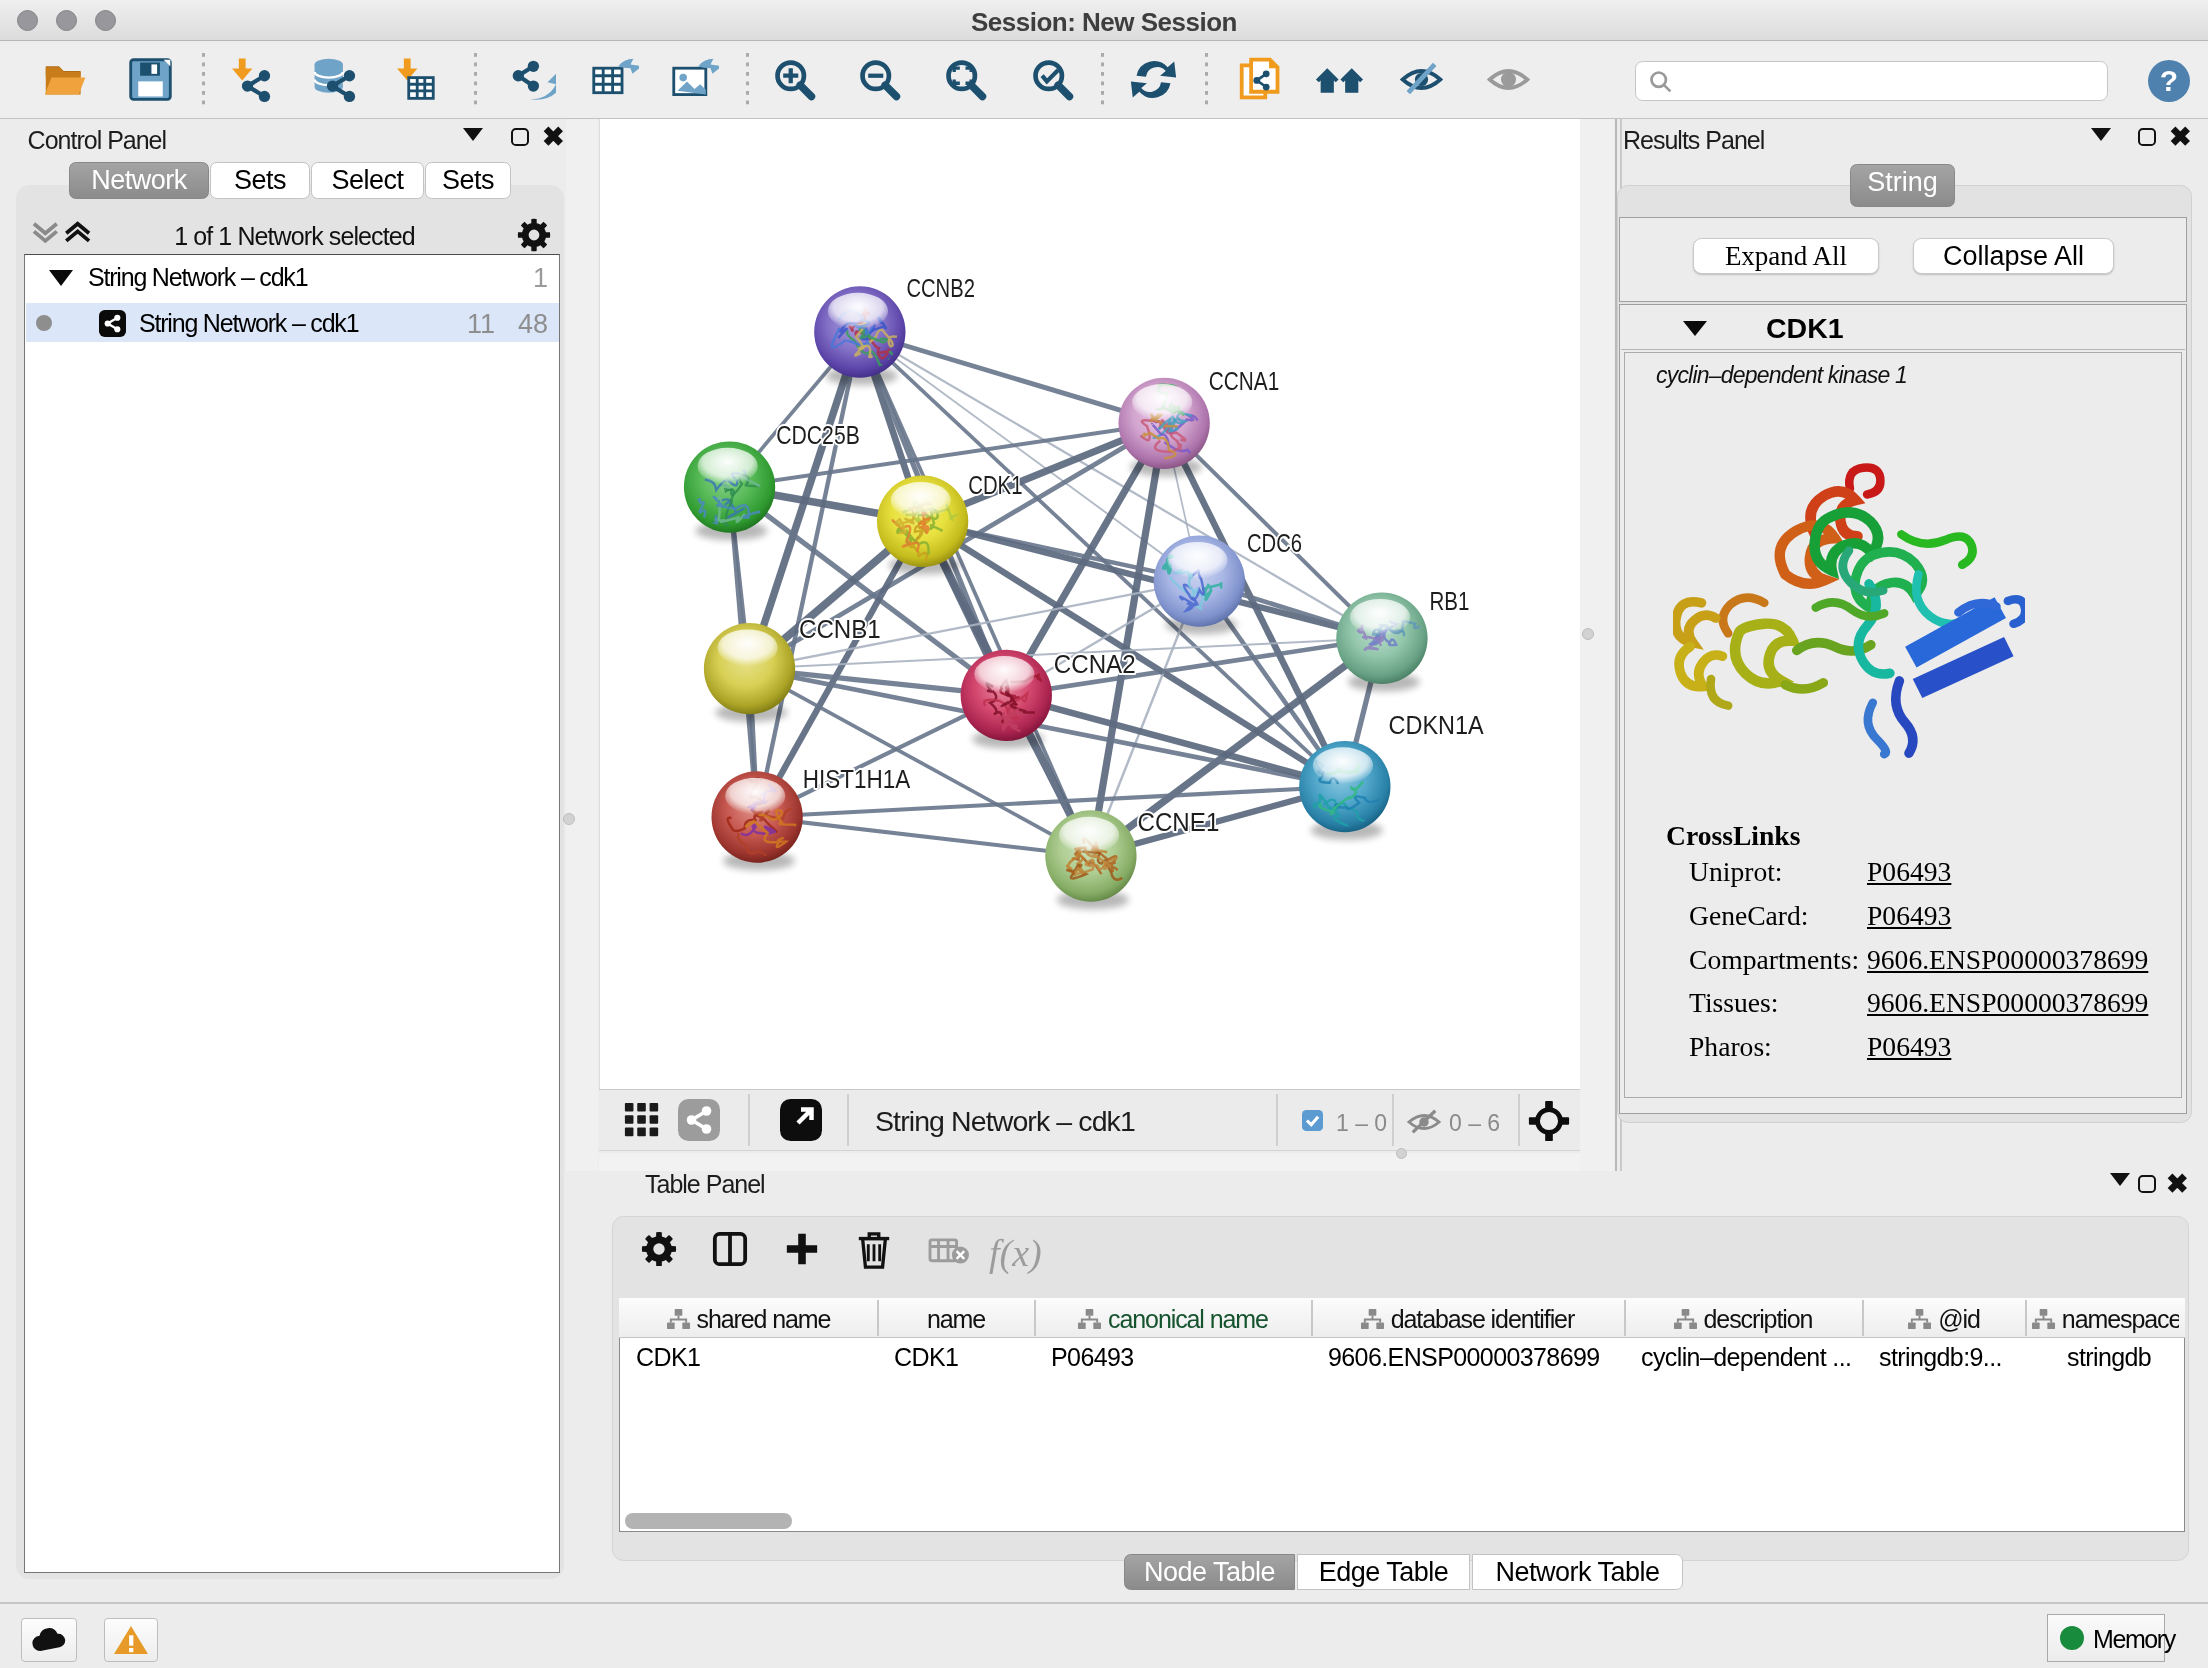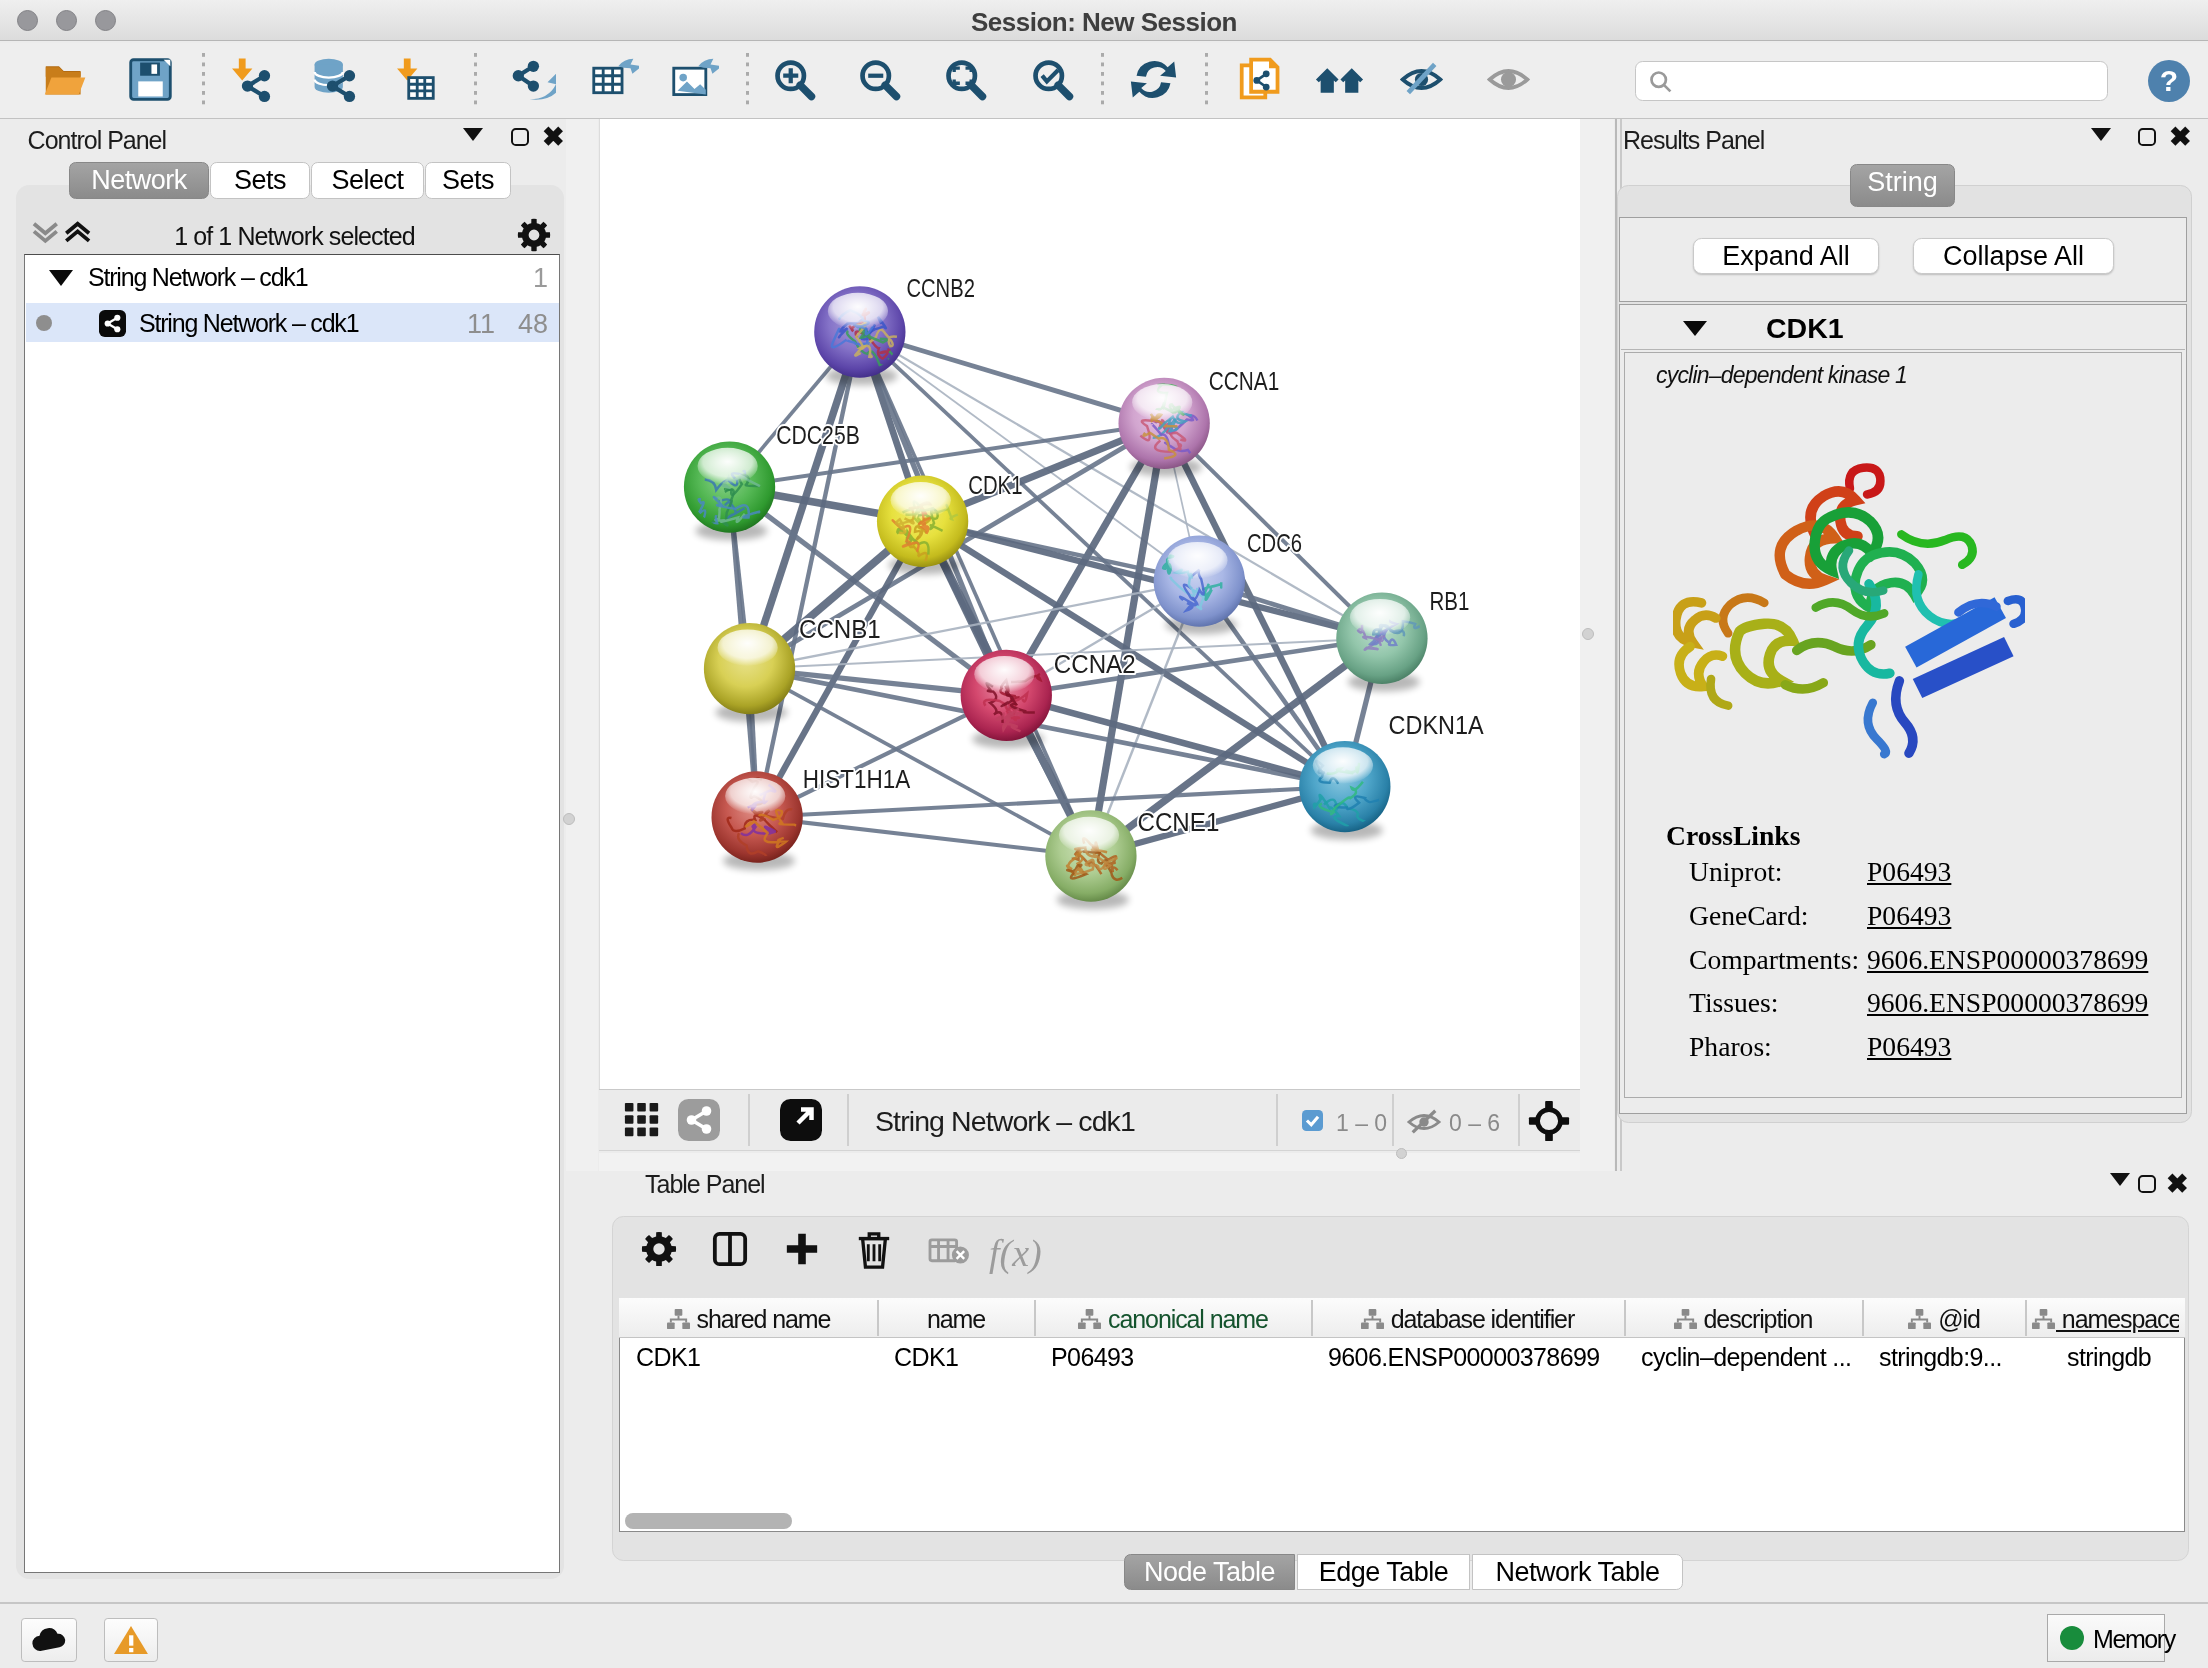--- a/index.html
+++ b/index.html
@@ -584,21 +584,21 @@
 
 <div class="abs panhdr" style="left:1623px;top:126px;">Results Panel</div>
 <div class="winbtn tri" style="left:2091px;"></div>
 <div class="winbtn sq" style="left:2138px;"></div>
 <div class="winbtn xx" style="left:2169px;">✖</div>
 
 <div class="abs" style="left:1617px;top:185px;width:575px;height:938px;background:#e2e2e2;border:1px solid #d0d0d0;border-radius:11.4px;"></div>
 <div class="abs" style="left:1850px;top:164px;width:105px;height:43px;background:linear-gradient(#a4a4a4,#8b8b8b);border:1px solid #888;border-radius:6.7px;color:#fff;font-size:27px;text-align:center;line-height:34px;">String</div>
 
 <div class="abs" style="left:1619px;top:217px;width:568px;height:85px;background:#ececec;border:1.9px solid #9f9f9f;"></div>
-<div class="abs" style="left:1693px;top:238px;width:186px;height:36px;background:#fff;border:1px solid #c9c9c9;border-radius:8.6px;box-shadow:0 1px 1.9px rgba(0,0,0,0.2);font-size:27px;text-align:center;line-height:34px;">Expand All</div>
+<div class="abs" style="left:1693px;top:238px;width:186px;height:36px;background:#fff;border:1px solid #c9c9c9;border-radius:8.6px;box-shadow:0 1px 1.9px rgba(0,0,0,0.2);font-size:27px;text-align:center;line-height:34px;font-family:Liberation Serif, serif;">Expand All</div>
 <div class="abs" style="left:1913px;top:238px;width:201px;height:36px;background:#fff;border:1px solid #c9c9c9;border-radius:8.6px;box-shadow:0 1px 1.9px rgba(0,0,0,0.2);font-size:27px;text-align:center;line-height:34px;">Collapse All</div>
 
 <div class="abs" style="left:1619px;top:304px;width:568px;height:810px;background:#ececec;border:1.9px solid #9f9f9f;"></div>
 <div class="abs" style="left:1621px;top:306px;width:564px;height:44px;border-bottom:1.9px solid #b5b5b5;"></div>
 <div class="abs" style="left:1683px;top:321px;width:0;height:0;border-left:12.4px solid transparent;border-right:12.4px solid transparent;border-top:15px solid #0a0a0a;"></div>
 <div class="abs" style="left:1766px;top:312px;font-size:28.5px;font-weight:bold;color:#000;">CDK1</div>
 <div class="abs" style="left:1624px;top:352px;width:558px;height:746px;background:#ececec;border:1px solid #ababab;"></div>
 <div class="abs" style="left:1656px;top:362px;font-size:23px;letter-spacing:-0.8px;color:#111;font-style:italic;">cyclin–dependent kinase 1</div>
 
 <svg class="abs" style="left:1673px;top:460px;" width="352" height="300" viewBox="0 0 370 315">
@@ -719,21 +719,21 @@
 <div class="abs" style="left:1868px;top:1305px;width:151px;text-align:center;font-size:25px;letter-spacing:-1.1px;color:#111;white-space:nowrap;overflow:hidden;"><svg width="25" height="23" viewBox="0 0 26 24" style="vertical-align:-2.9px;">
       <g fill="#8a8a8a">
         <rect x="9" y="1" width="8" height="7" rx="1"></rect>
         <rect x="1" y="15" width="8" height="7" rx="1"></rect>
         <rect x="17" y="15" width="8" height="7" rx="1"></rect>
       </g>
       <path d="M13 8 v4 M5 15 v-3 h16 v3" stroke="#8a8a8a" stroke-width="2" fill="none"></path>
     </svg> @id</div>
 <div class="abs" style="left:1879px;top:1343px;width:138px;font-size:25px;letter-spacing:-0.6px;color:#000;white-space:nowrap;overflow:hidden;">stringdb:9...</div>
 <div class="abs" style="left:2025px;top:1300px;width:1.9px;height:36px;background:#c8c8c8;"></div>
-<div class="abs" style="left:2031px;top:1305px;width:148px;text-align:center;font-size:25px;letter-spacing:-1.1px;color:#111;white-space:nowrap;overflow:hidden;text-decoration:underline;"><svg width="25" height="23" viewBox="0 0 26 24" style="vertical-align:-2.9px;">
+<div class="abs" style="left:2031px;top:1305px;width:148px;text-align:center;font-size:25px;letter-spacing:-1.1px;color:#111;white-space:nowrap;overflow:hidden;"><svg width="25" height="23" viewBox="0 0 26 24" style="vertical-align:-2.9px;">
       <g fill="#8a8a8a">
         <rect x="9" y="1" width="8" height="7" rx="1"></rect>
         <rect x="1" y="15" width="8" height="7" rx="1"></rect>
         <rect x="17" y="15" width="8" height="7" rx="1"></rect>
       </g>
       <path d="M13 8 v4 M5 15 v-3 h16 v3" stroke="#8a8a8a" stroke-width="2" fill="none"></path>
     </svg> namespace</div>
 <div class="abs" style="left:2067px;top:1343px;width:110px;font-size:25px;letter-spacing:-0.6px;color:#000;white-space:nowrap;overflow:hidden;">stringdb</div>
 <div class="abs" style="left:625px;top:1513px;width:167px;height:16px;border-radius:8.6px;background:#b3b3b3;"></div>
 

